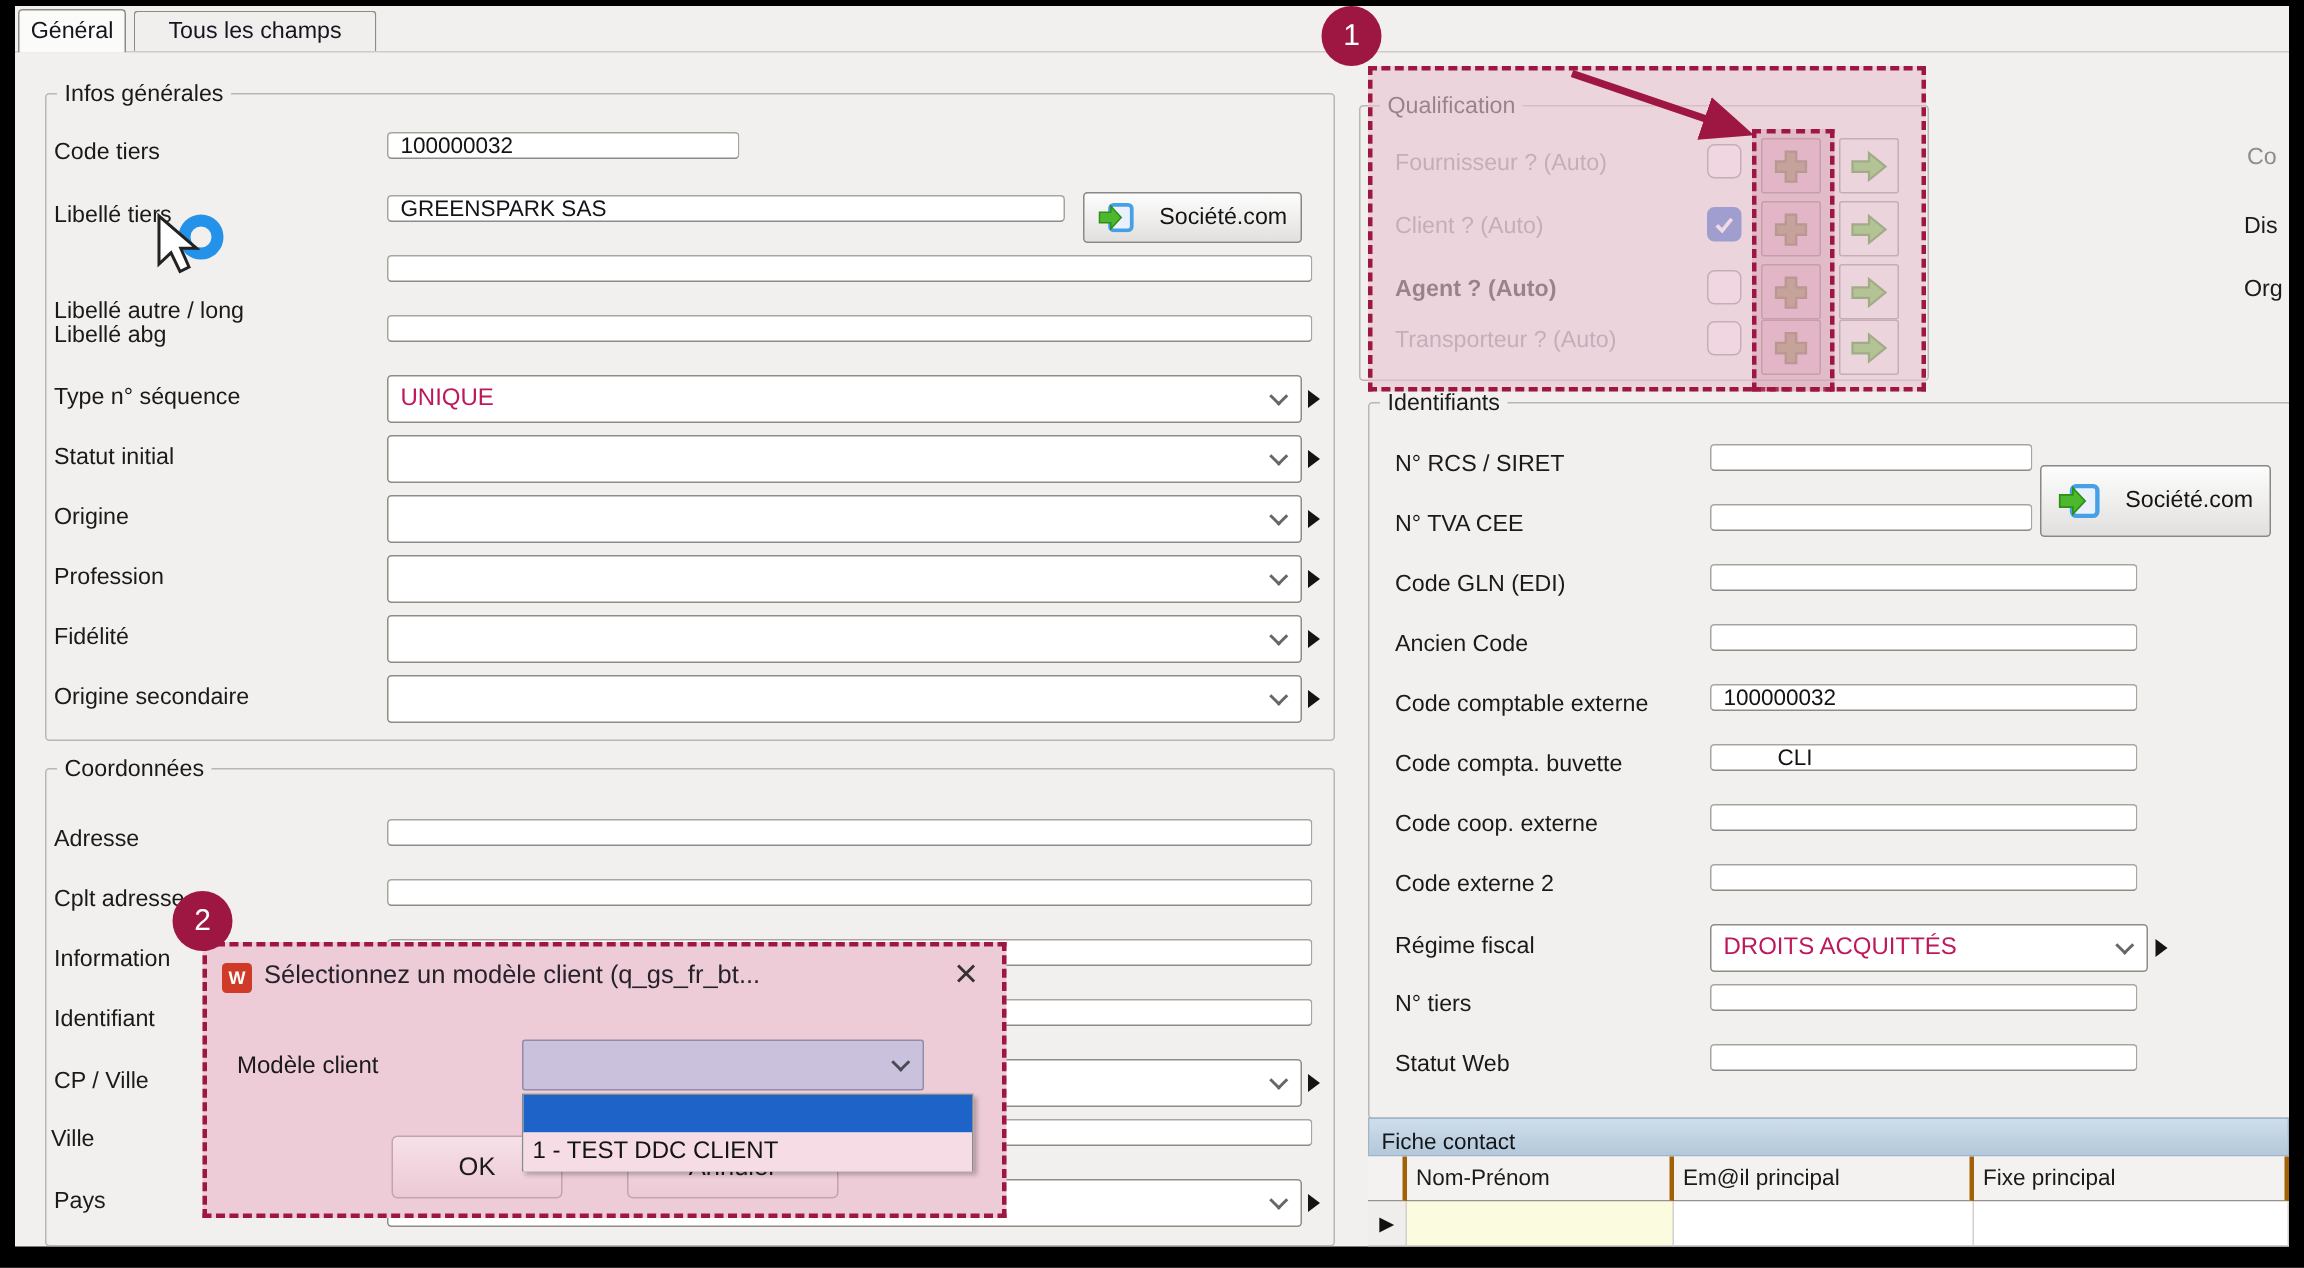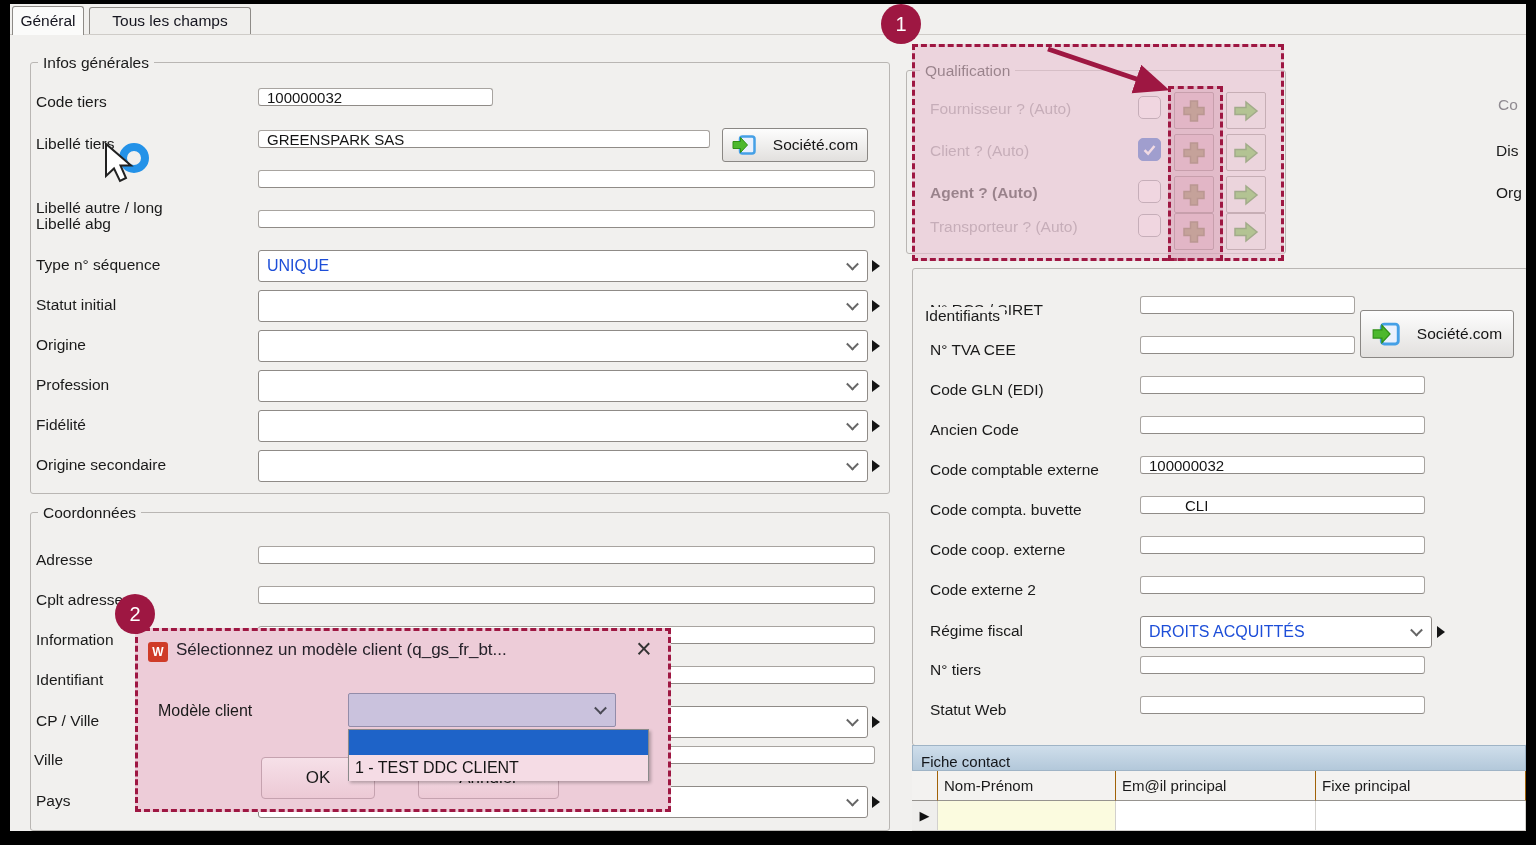--- a/index.html
+++ b/index.html
@@ -9,21 +9,21 @@
   #screen{position:absolute;left:10px;top:4px;width:1516px;height:827px;background:#f1f0ee;overflow:hidden;}
 
   .lbl{position:absolute;font-size:15.5px;color:#1a1a1a;white-space:nowrap;}
   .lbl-gray{color:#8f8a90;}
   .grp{position:absolute;border:1px solid #b9b6b3;border-radius:3px;}
   .grp-title{position:absolute;font-size:15.5px;color:#1a1a1a;background:#f1f0ee;padding:0 5px;white-space:nowrap;z-index:2;}
 
   .inp{position:absolute;height:18px;background:#fff;border:1px solid #a8a4a0;border-bottom-color:#8f8b87;
        border-radius:3px;font-size:15px;color:#141414;display:flex;align-items:center;padding:0 8px;white-space:nowrap;overflow:hidden;}
   .combo{position:absolute;height:32px;background:#fff;border:1px solid #8f8b87;border-radius:3px;
-       font-size:16px;color:#1d4ed8;display:flex;align-items:center;padding:0 13px 0 8px;white-space:nowrap;overflow:hidden;}
+       font-size:16px;color:#be185d;display:flex;align-items:center;padding:0 13px 0 8px;white-space:nowrap;overflow:hidden;}
   .chev{position:absolute;right:10px;top:50%;width:9px;height:9px;border-right:2px solid #666;
         border-bottom:2px solid #666;transform:translateY(-70%) rotate(45deg);}
   .tri{position:absolute;width:0;height:0;border-left:8px solid #141414;
        border-top:6px solid transparent;border-bottom:6px solid transparent;}
 
   .btn3d{position:absolute;background:linear-gradient(#fdfdfd,#e2e0de);border:1px solid #8a8784;border-radius:3px;
         display:flex;align-items:center;justify-content:center;gap:17px;font-size:15.5px;color:#141414;cursor:pointer;}
 
   .cb{position:absolute;width:23px;height:23px;border:1.5px solid #8f8b90;border-radius:5px;background:#fdfdfd;}
   .cb.checked{background:#2a62c8;border-color:#2a62c8;display:flex;align-items:center;justify-content:center;}
@@ -33,21 +33,21 @@
 
   .overlay-pink{position:absolute;background:rgba(233,196,210,0.62);border:3px dashed #9e1742;pointer-events:none;z-index:5;}
   .badge{position:absolute;width:40px;height:40px;border-radius:50%;background:#9e1742;color:#fff;
          display:flex;align-items:center;justify-content:center;font-size:20px;z-index:25;}
 
   .tab{position:absolute;border:1px solid #8e8b87;border-bottom:none;border-radius:3px 3px 0 0;
        background:#f0efed;display:flex;align-items:center;justify-content:center;font-size:15.5px;color:#15151f;}
   .tab.active{background:#fbfbfa;z-index:3;}
 
   
-  .th{position:absolute;height:30px;background:#f3f2f0;border-right:1px solid #a16207;border-bottom:1px solid #96938f;
+  .th{position:absolute;height:30px;background:#f3f2f0;border-right:3px solid #a16207;border-bottom:1px solid #96938f;
       display:flex;align-items:center;padding:0 6px;font-size:15px;color:#1a1a1a;white-space:nowrap;overflow:hidden;}
   .td{position:absolute;height:30px;background:#fff;border-right:1px solid #d2d0cd;border-bottom:1px solid #d2d0cd;}
 
   
   #dialog{position:absolute;left:125px;top:624px;width:536px;height:184px;background:#edccd8;
           border:3px dashed #9e1742;z-index:20;}
   .dlg-btn{position:absolute;width:114px;height:42px;background:linear-gradient(#f6e0e8,#ecc9d5);
            border:1px solid #c5a2af;border-radius:4px;display:flex;align-items:center;justify-content:center;
            font-size:17px;color:#1a1a1a;}
   .list{position:absolute;left:210px;top:98px;width:301px;height:52px;background:#fff;border:1px solid #8a8a8a;
@@ -241,21 +241,21 @@
         </defs>
     <line x1="8" y1="3" x2="120" y2="41" stroke="#9e1742" stroke-width="5" marker-end="url(#ah)"></line>
   </svg>
   <div class="badge" style="left:871px;top:0px;">1</div>
 
   <div class="lbl lbl-gray" style="left:1488px;top:92px;">Co</div>
   <div class="lbl" style="left:1486px;top:138px;">Dis</div>
   <div class="lbl" style="left:1486px;top:180px;">Org</div>
 
   <div class="grp" style="left:902px;top:264px;width:616px;height:478px;"></div>
-  <div class="grp-title" style="left:910px;top:256px;margin-top:47px;">Identifiants</div>
+  <div class="grp-title" style="left:910px;top:256px;">Identifiants</div>
 
   <div class="lbl" style="left:920px;top:297px;">N° RCS / SIRET</div>
   <div class="inp" style="left:1130px;top:292px;width:215px;"></div>
   <div class="btn3d" style="left:1350px;top:306px;width:154px;height:48px;">
     <span style="display:flex;">
           <svg width="28" height="24" viewBox="0 0 24 20">
             <rect x="8" y="1.5" width="14.5" height="17" rx="2.5" fill="#eaf1fd" stroke="#45a0e6" stroke-width="2.5"></rect>
             <polygon points="1,6.5 8.5,6.5 8.5,2.5 15.5,10 8.5,17.5 8.5,13.5 1,13.5" fill="#4db82e" stroke="#2e8f15" stroke-width="1"></polygon>
           </svg>
         </span>

